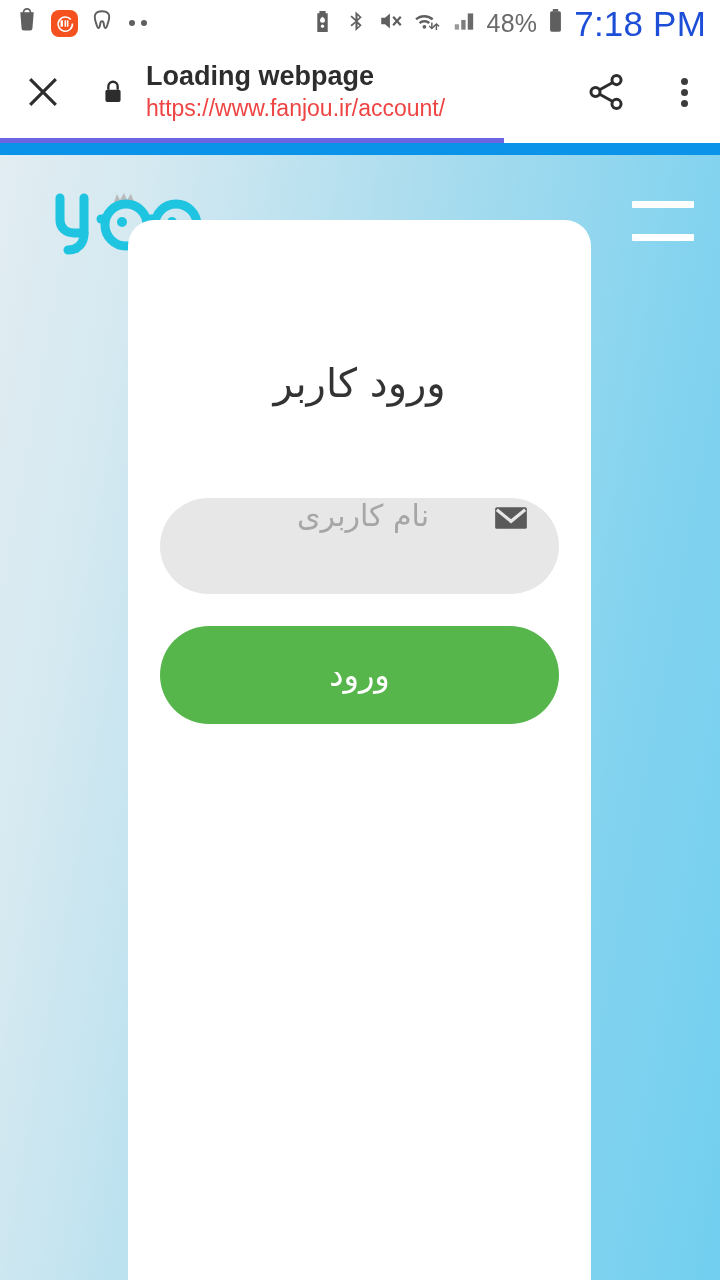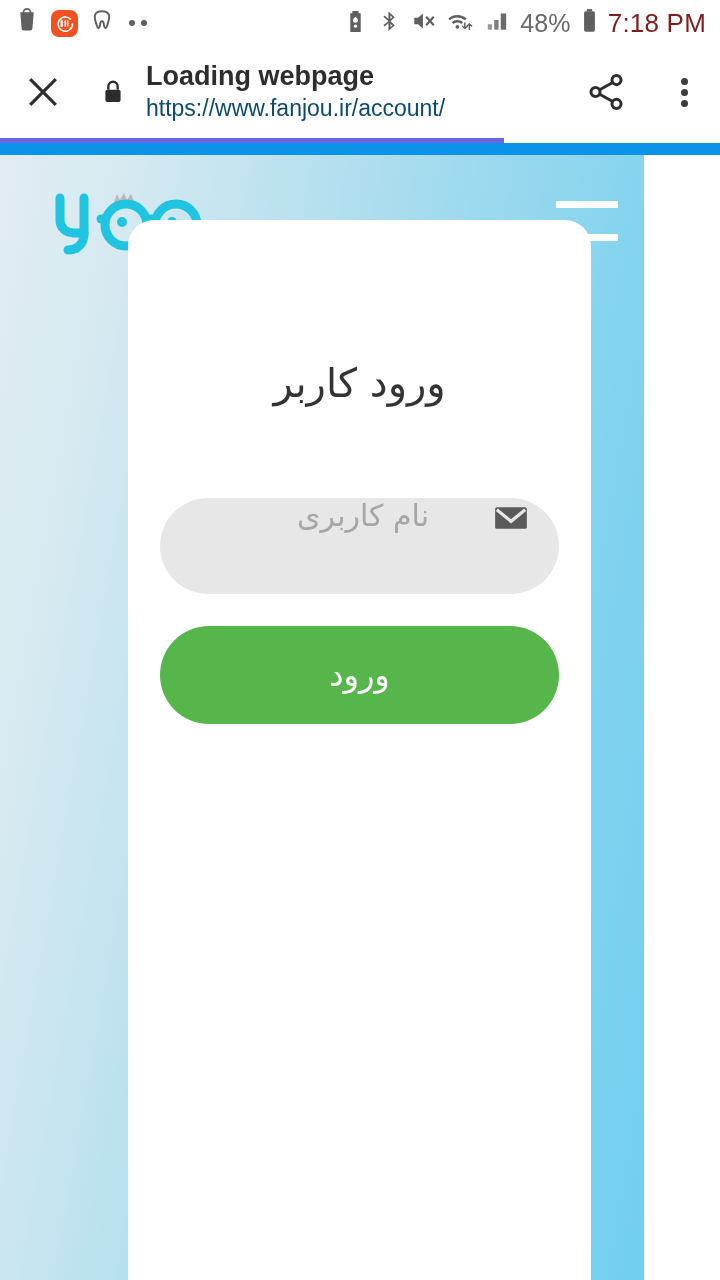--- a/index.html
+++ b/index.html
@@ -22,55 +22,55 @@
   .mi-badge{
     width:27px; height:27px; border-radius:8px; background:#F4511E;
     display:flex; align-items:center; justify-content:center;
   }
   .dots2{ display:flex; gap:6px; align-items:center; padding-left:3px;}
   .dots2 i{ width:6px;height:6px;border-radius:50%;background:#5f5f5f;display:block;}
   .sb-text{
     font-size:25px; color:#6a6a6a; font-family:"Liberation Sans",sans-serif;
     letter-spacing:.2px; line-height:1;
   }
-  .sb-time{ font-size:26px; color:#7f1d1d; }
+  .sb-time{ font-size:35px; color:#1d4ed8; }
 
   
   .toolbar{
     position:absolute; top:46px; left:0; width:720px; height:92px;
     background:#fff; display:flex; align-items:center;
   }
   .tb-close{ width:86px; display:flex; align-items:center; justify-content:center; height:92px;}
   .tb-lock{ width:54px; display:flex; align-items:center; justify-content:center; height:92px;}
   .tb-titles{ flex:1; display:flex; flex-direction:column; justify-content:center;
               padding-left:6px; overflow:hidden; }
   .tb-title{
     font-size:27px; font-weight:bold; color:#2d2d2d; line-height:1.15;
     white-space:nowrap; overflow:hidden;
   }
   .tb-url{
-    font-size:23px; color:#0c4a6e; line-height:1.25; margin-top:2px;
+    font-size:23px; color:#ef4444; line-height:1.25; margin-top:2px;
     white-space:nowrap; overflow:hidden;
   }
   .tb-share{ width:84px; height:92px; display:flex;align-items:center;justify-content:center;}
   .tb-menu{ width:72px; height:92px; display:flex;align-items:center;justify-content:center;}
   .kebab i{ display:block; width:7px;height:7px;border-radius:50%;background:#3c3c3c;margin:4px 0;}
 
   
   .progress-track{
     position:absolute; top:138px; left:0; width:720px; height:5px; background:#ffffff;
   }
   .progress-fill{ height:5px; background:#6e63e0; width:70%; }
   .blue-bar{
     position:absolute; top:143px; left:0; width:720px; height:12px; background:#0a93e8;
   }
 
   
   .page{
-    position:absolute; top:155px; left:0; width:644px; height:1125px;
+    position:absolute; top:155px; left:0; width:720px; height:1125px;
     background:linear-gradient(100deg,#e2edf2 0%, #d5e9f1 16%, #a9dcee 48%, #83d3ef 78%, #72cfef 100%);
     overflow:hidden;
   }
   .logo{
     position:absolute; left:36px; top:26px; width:200px; height:76px;
   }
   .hamburger{
     position:absolute; right:26px; top:46px; width:62px; height:40px;
     display:flex; flex-direction:column; justify-content:space-between;
   }

